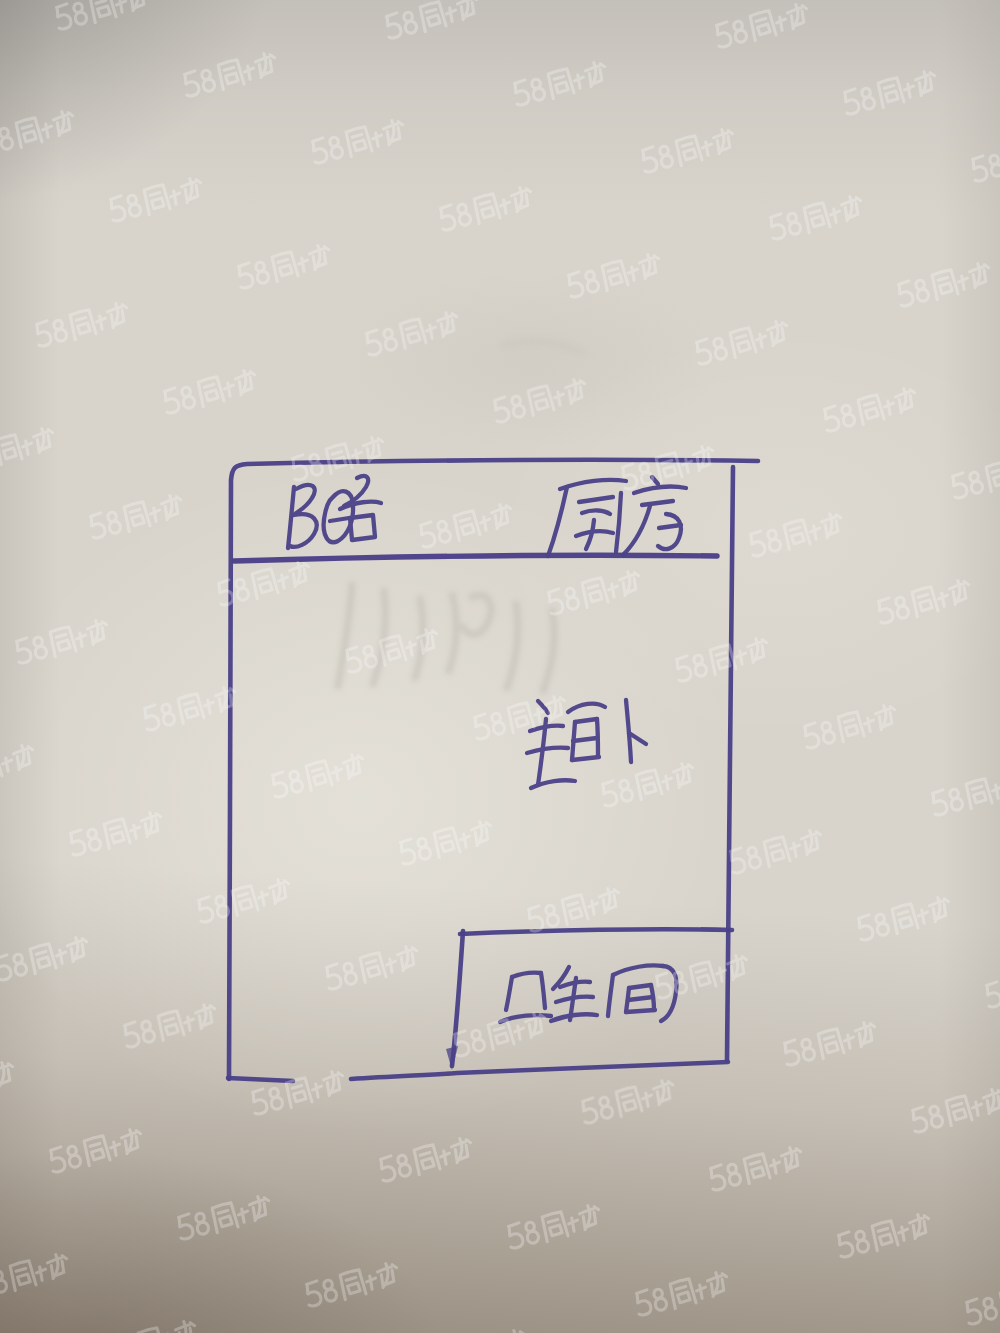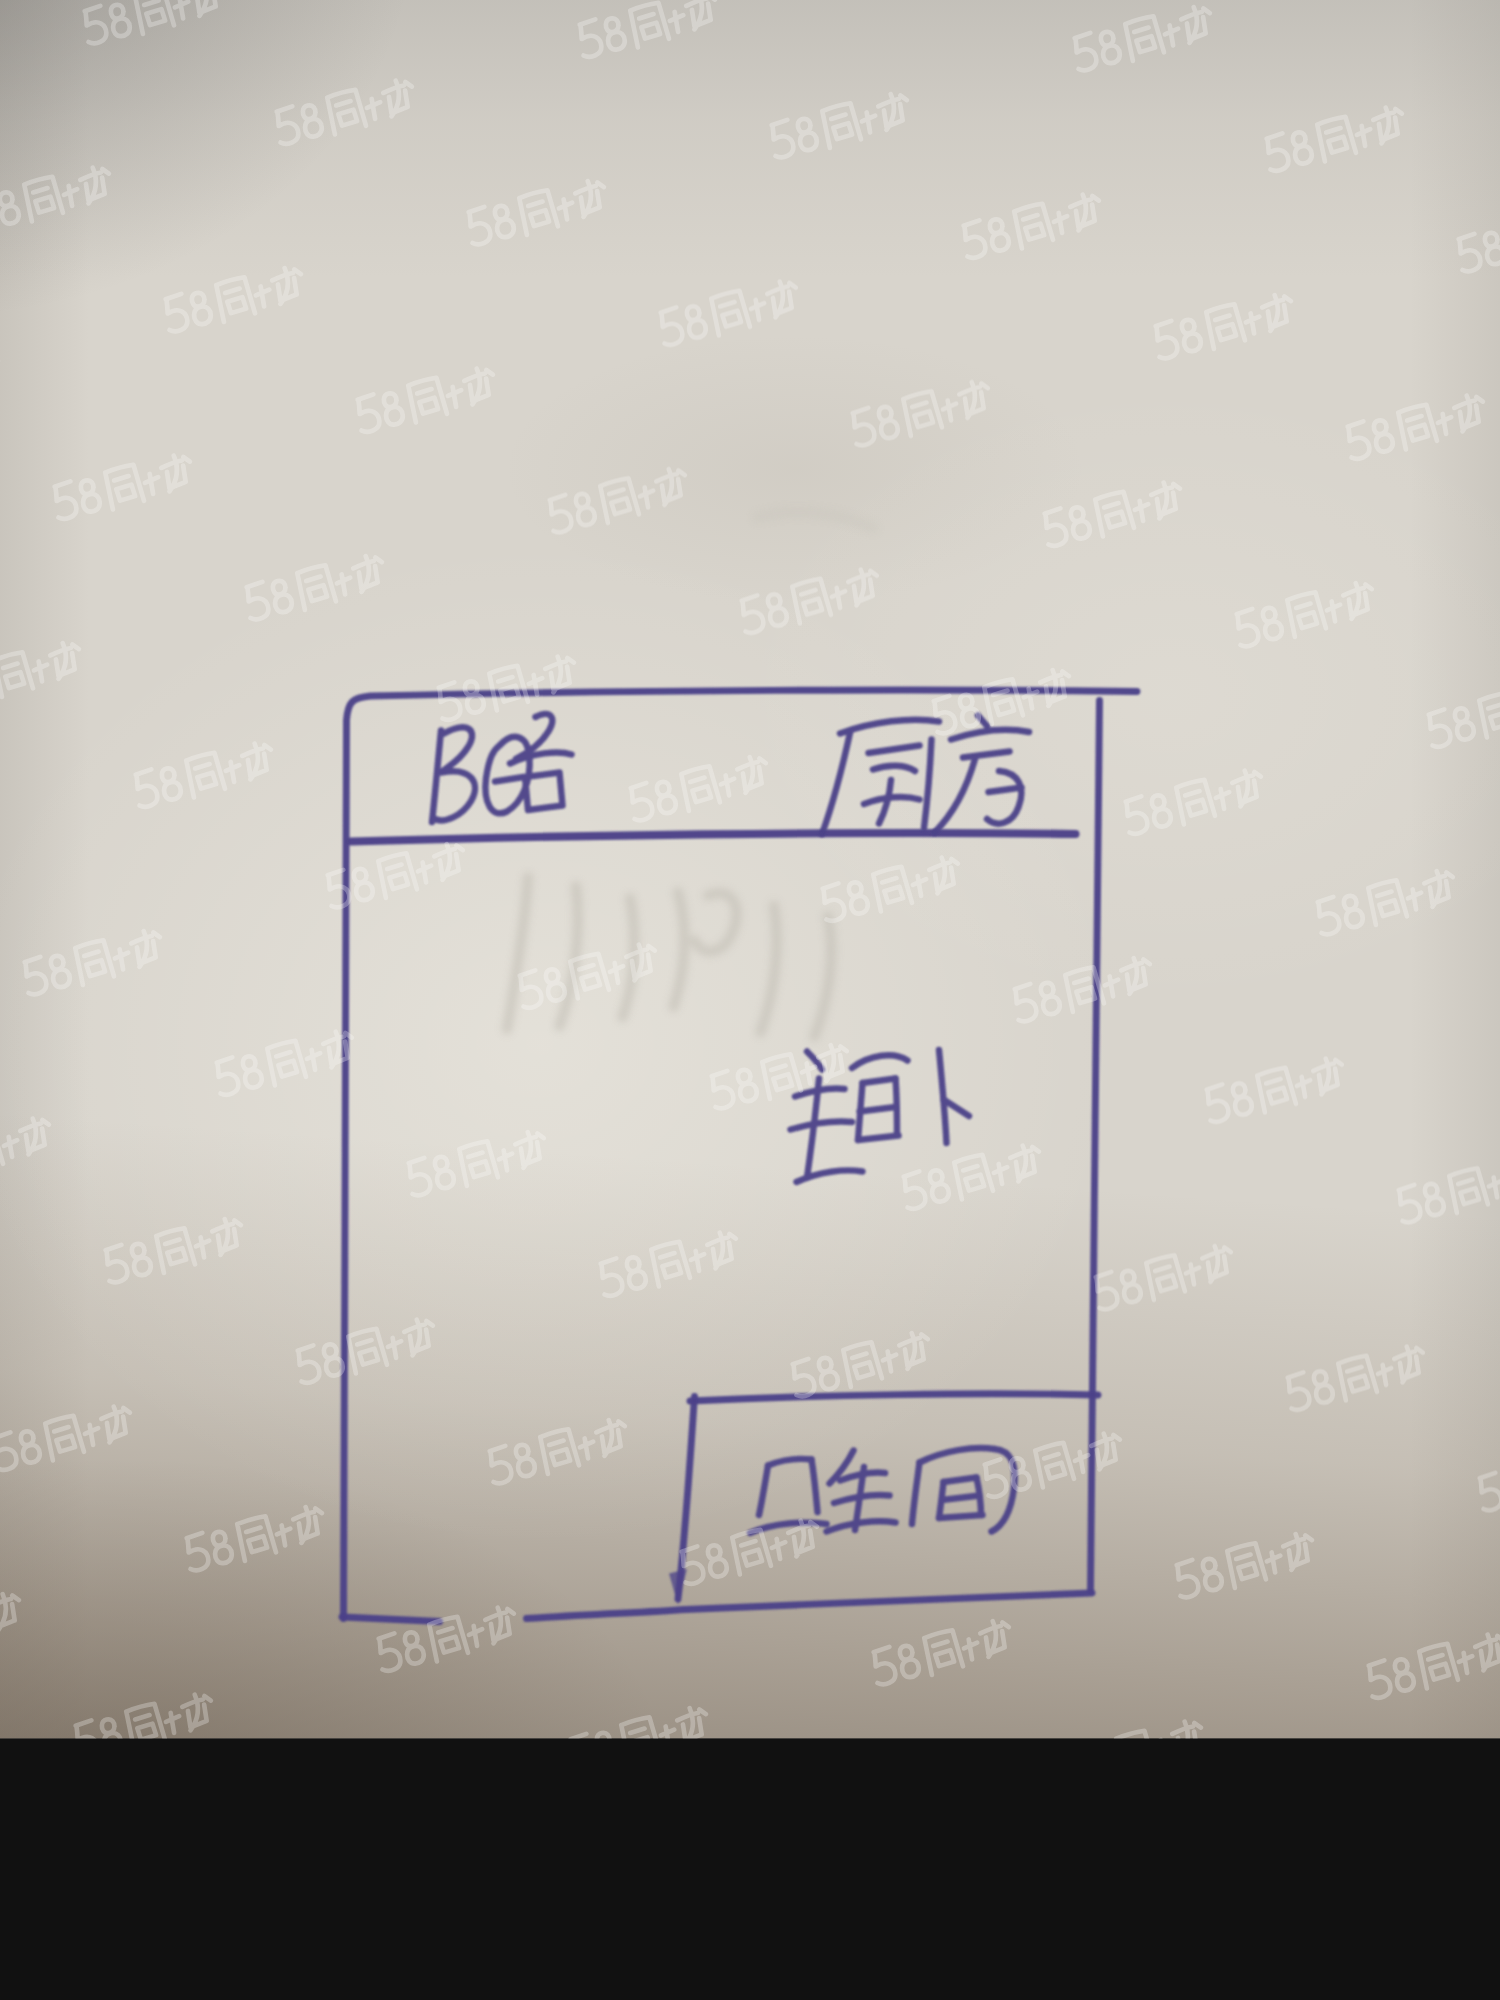--- a/index.html
+++ b/index.html
@@ -4,21 +4,21 @@
 <style>
   :root{
     --pen:#4b4288;
     --paper:#d8d4cc;
     --wm-color:#ffffff;
     --wm-opacity:0.27;
   }
   html,body{margin:0;padding:0;}
   body{width:1000px;height:1333px;overflow:hidden;background:#111;
        font-family:"DejaVu Sans",sans-serif;}
-  .stage{position:relative;width:1000px;height:1159px;overflow:hidden;}
+  .stage{position:relative;width:1000px;height:1333px;overflow:hidden;}
 
   
   .paper{
     position:absolute;inset:0;
     background-color:var(--paper);
     background-image:
       radial-gradient(480px 380px at -5% -4%, rgba(82,80,78,0.38), rgba(82,80,78,0) 68%),
       linear-gradient(180deg, rgba(148,146,142,0.30) 0%, rgba(148,146,142,0.12) 7%, rgba(148,146,142,0) 16%),
       radial-gradient(560px 480px at 36% 60%, rgba(255,253,245,0.30), rgba(255,253,245,0) 70%),
       radial-gradient(420px 300px at 78% 40%, rgba(255,252,244,0.14), rgba(255,252,244,0) 70%),

